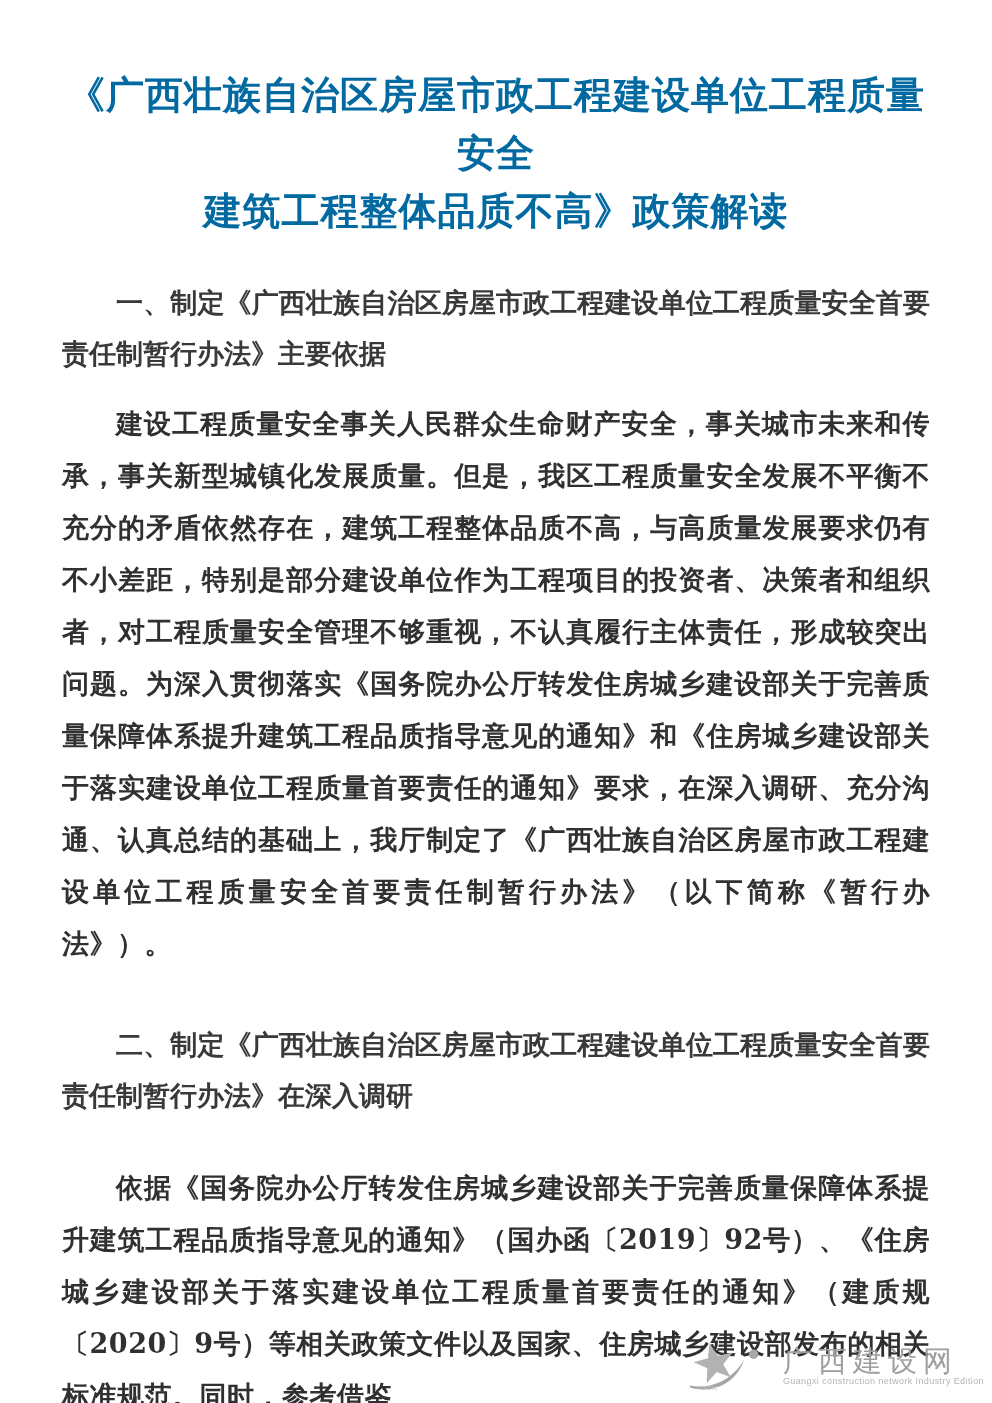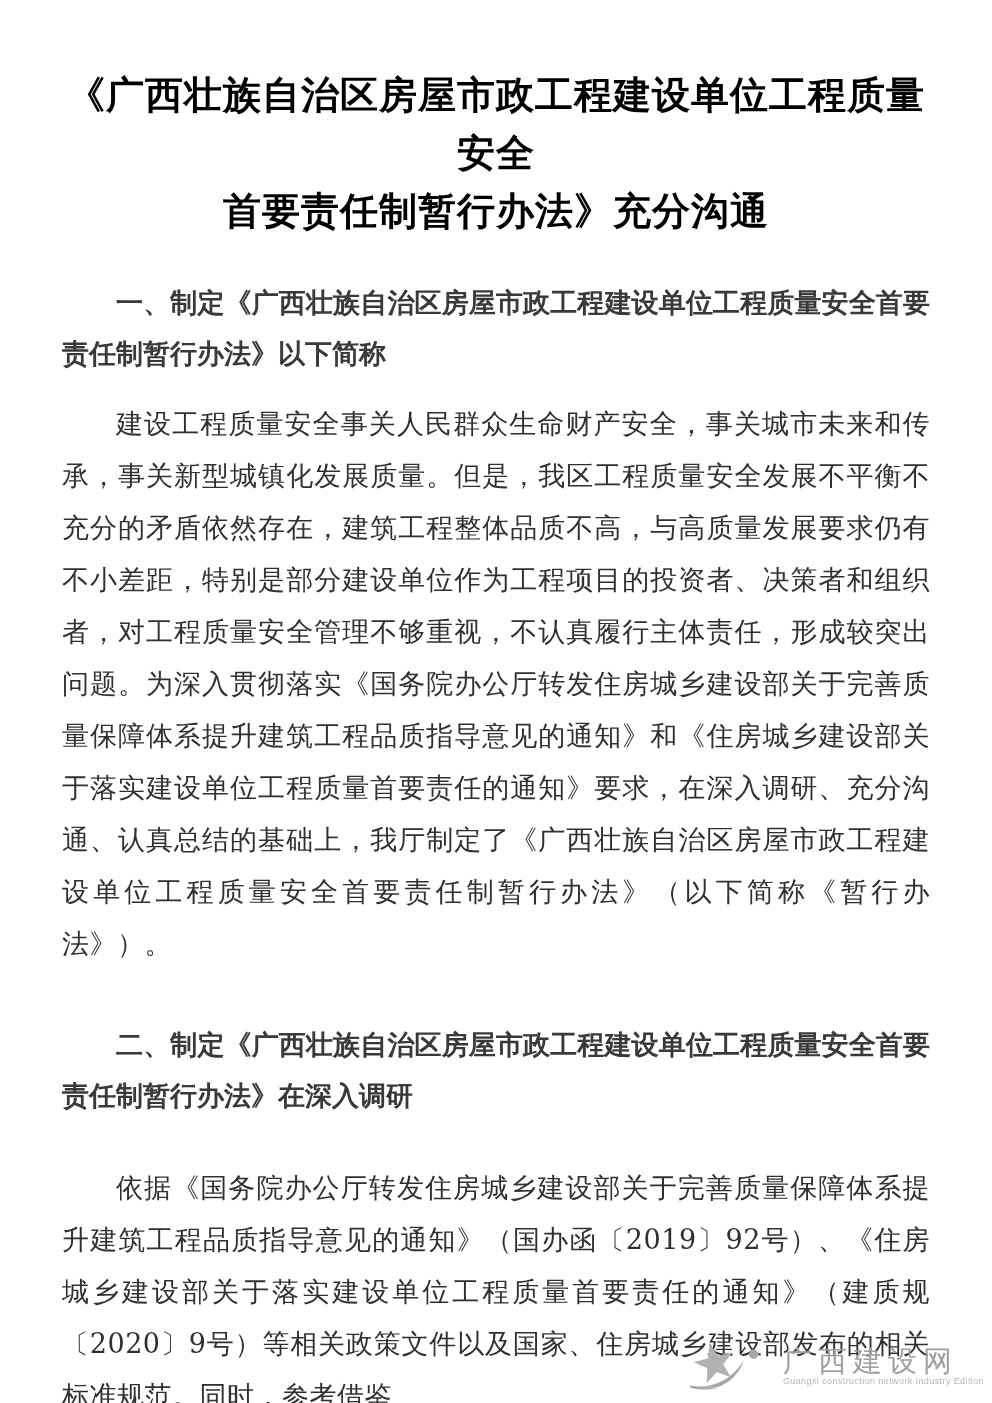--- a/index.html
+++ b/index.html
@@ -15,21 +15,21 @@
   .doc {
     padding: 66px 62px 0 62px;
   }
   .doc-title {
     margin: 0;
     font-family: "Liberation Sans", sans-serif;
     font-weight: bold;
     font-size: 38px;
     line-height: 58px;
     letter-spacing: 1px;
-    color: #000000;
+    color: #0369a1;
     text-align: center;
   }
   .doc-title .tline { display: block; }
   .sec-heading {
     margin: 38px 0 0 0;
     font-family: "Liberation Sans", sans-serif;
     font-weight: bold;
     font-size: 27px;
     line-height: 51px;
     color: #39393b;
@@ -40,20 +40,21 @@
   .body-para {
     margin: 18px 0 0 0;
     font-family: "DejaVu Serif", serif;
     font-size: 27px;
     line-height: 52px;
     letter-spacing: 0.5px;
     color: #303032;
     text-indent: 2em;
     text-align: justify;
     text-justify: inter-ideograph;
+    font-weight: bold;
   }
   .body-para.para2 { margin-top: 40px; }
   .watermark {
     position: absolute;
     right: 8px;
     bottom: 5px;
     display: flex;
     align-items: center;
     gap: 20px;
     user-select: none;
@@ -78,24 +79,24 @@
     text-align: center;
   }
 </style>
 </head>
 <body>
 
 <div class="doc">
 
   <h1 class="doc-title">
     <span class="tline">《广西壮族自治区房屋市政工程建设单位工程质量安全</span>
-    <span class="tline">首要责任制暂行办法》充分沟通</span>
+    <span class="tline">建筑工程整体品质不高》政策解读</span>
   </h1>
 
-  <h2 class="sec-heading">一、制定《广西壮族自治区房屋市政工程建设单位工程质量安全首要责任制暂行办法》以下简称</h2>
+  <h2 class="sec-heading">一、制定《广西壮族自治区房屋市政工程建设单位工程质量安全首要责任制暂行办法》主要依据</h2>
 
   <p class="body-para">建设工程质量安全事关人民群众生命财产安全，事关城市未来和传承，事关新型城镇化发展质量。但是，我区工程质量安全发展不平衡不充分的矛盾依然存在，建筑工程整体品质不高，与高质量发展要求仍有不小差距，特别是部分建设单位作为工程项目的投资者、决策者和组织者，对工程质量安全管理不够重视，不认真履行主体责任，形成较突出问题。为深入贯彻落实《国务院办公厅转发住房城乡建设部关于完善质量保障体系提升建筑工程品质指导意见的通知》和《住房城乡建设部关于落实建设单位工程质量首要责任的通知》要求，在深入调研、充分沟通、认真总结的基础上，我厅制定了《广西壮族自治区房屋市政工程建设单位工程质量安全首要责任制暂行办法》（以下简称《暂行办法》）。</p>
 
   <h2 class="sec-heading sec2">二、制定《广西壮族自治区房屋市政工程建设单位工程质量安全首要责任制暂行办法》在深入调研</h2>
 
   <p class="body-para para2">依据《国务院办公厅转发住房城乡建设部关于完善质量保障体系提升建筑工程品质指导意见的通知》（国办函〔2019〕92号）、《住房城乡建设部关于落实建设单位工程质量首要责任的通知》（建质规〔2020〕9号）等相关政策文件以及国家、住房城乡建设部发布的相关标准规范。同时，参考借鉴</p>
 
 </div>
 
 <div class="watermark">

